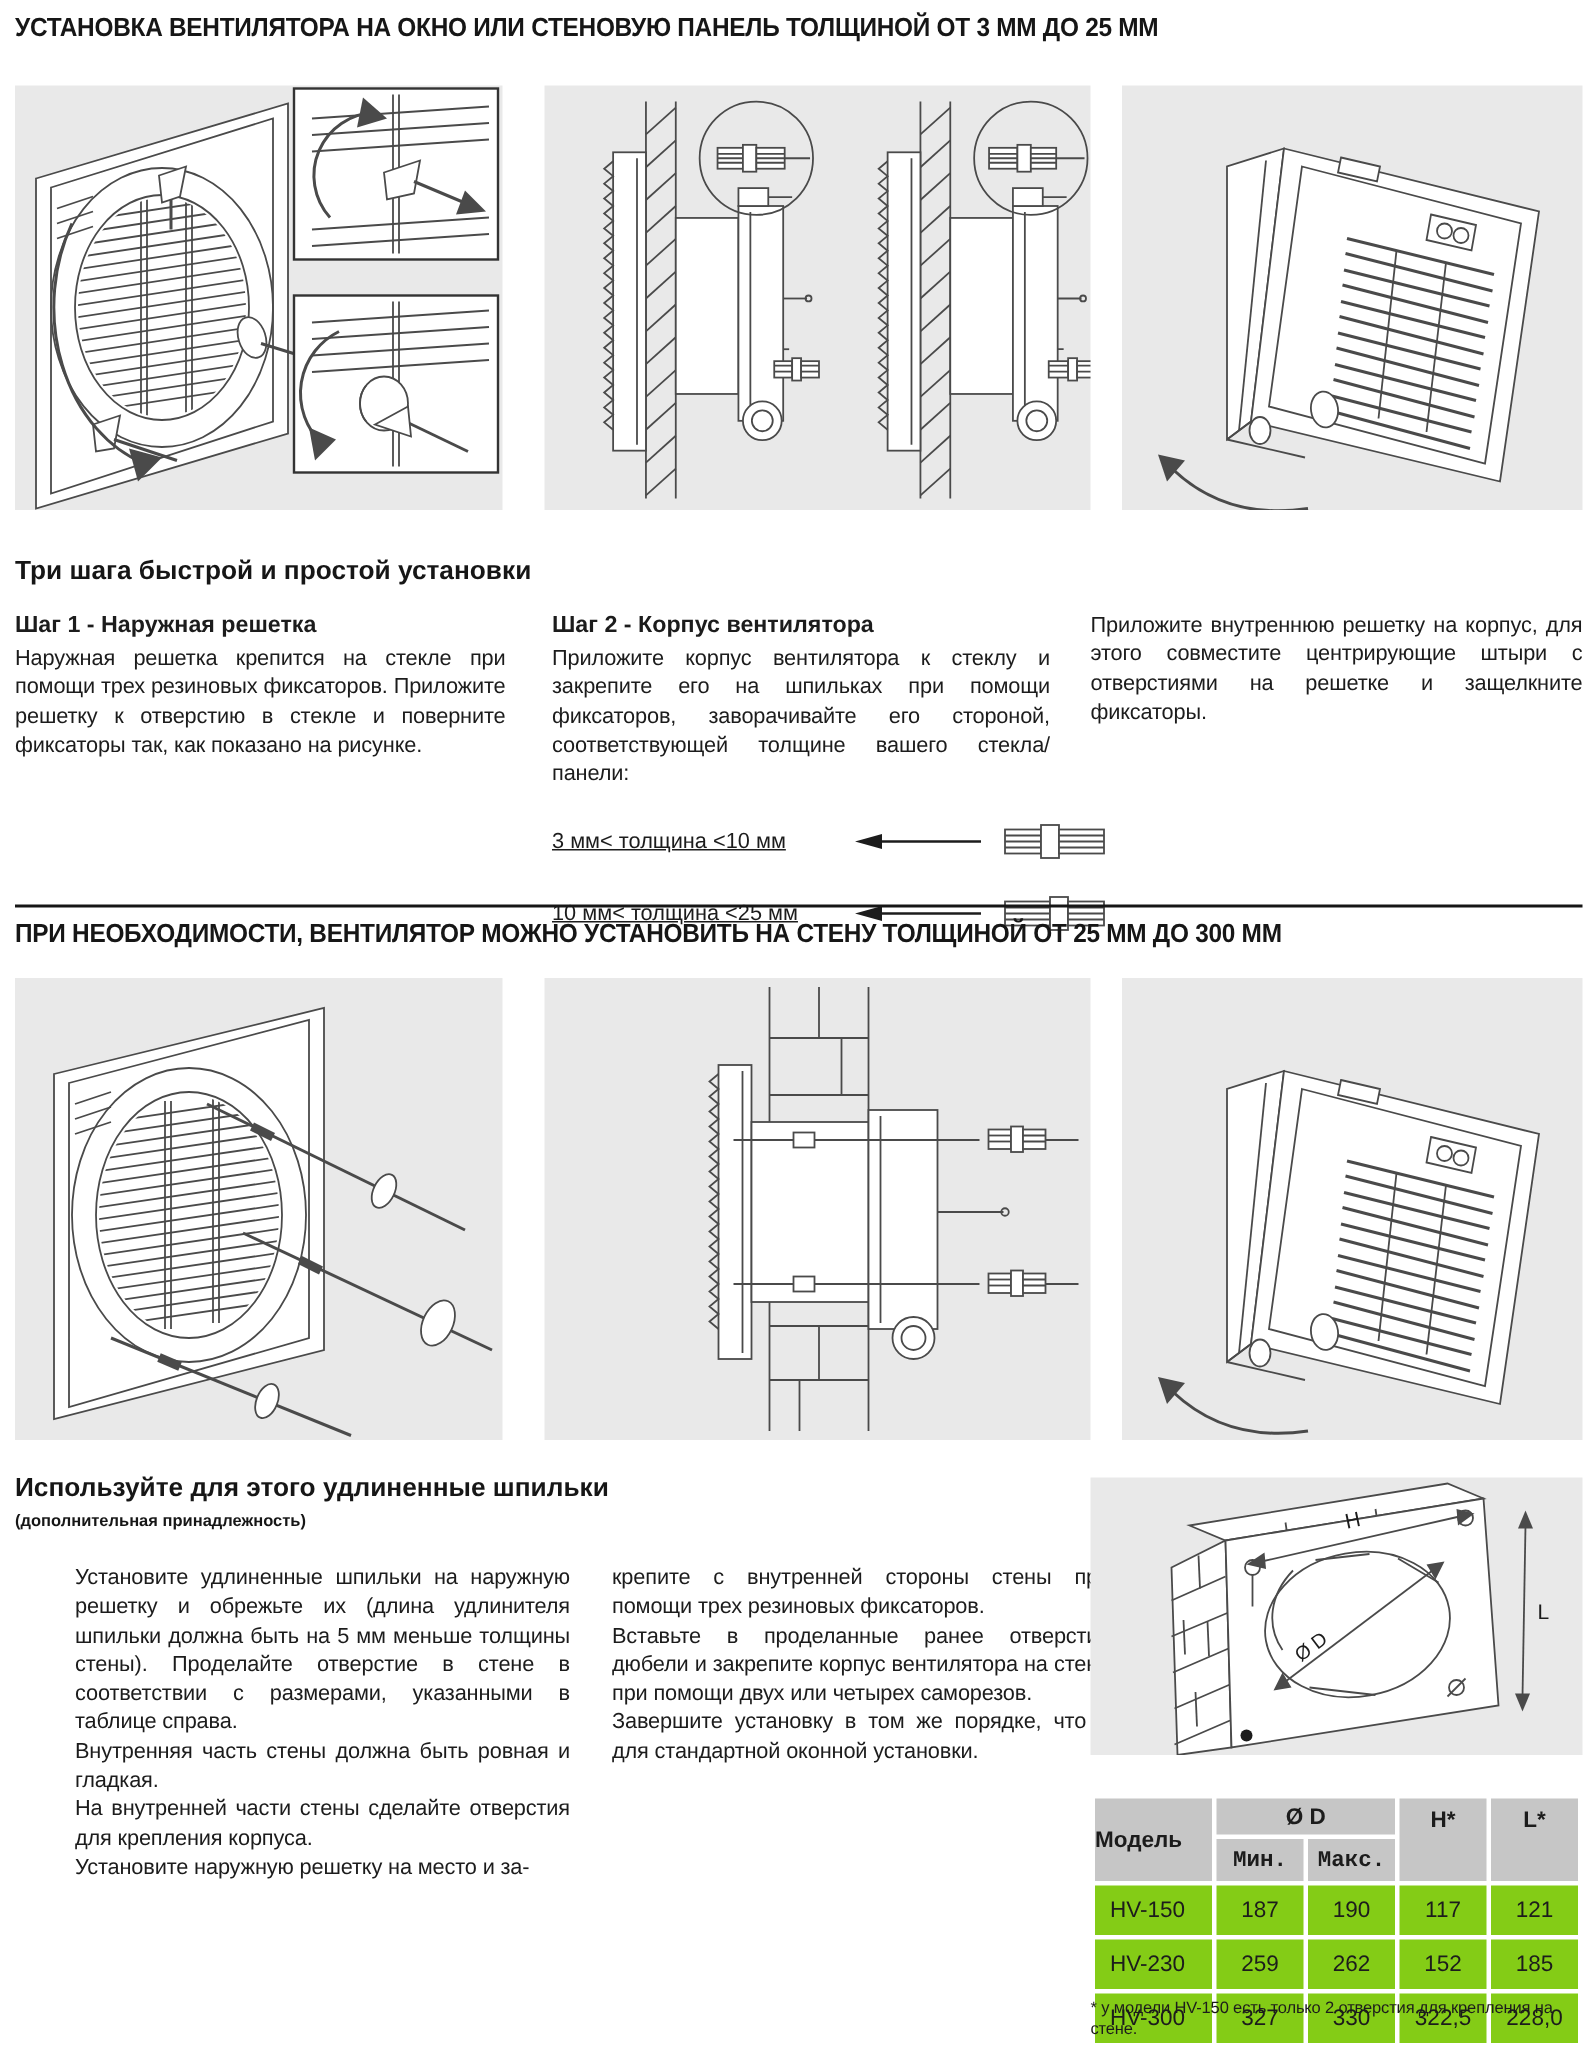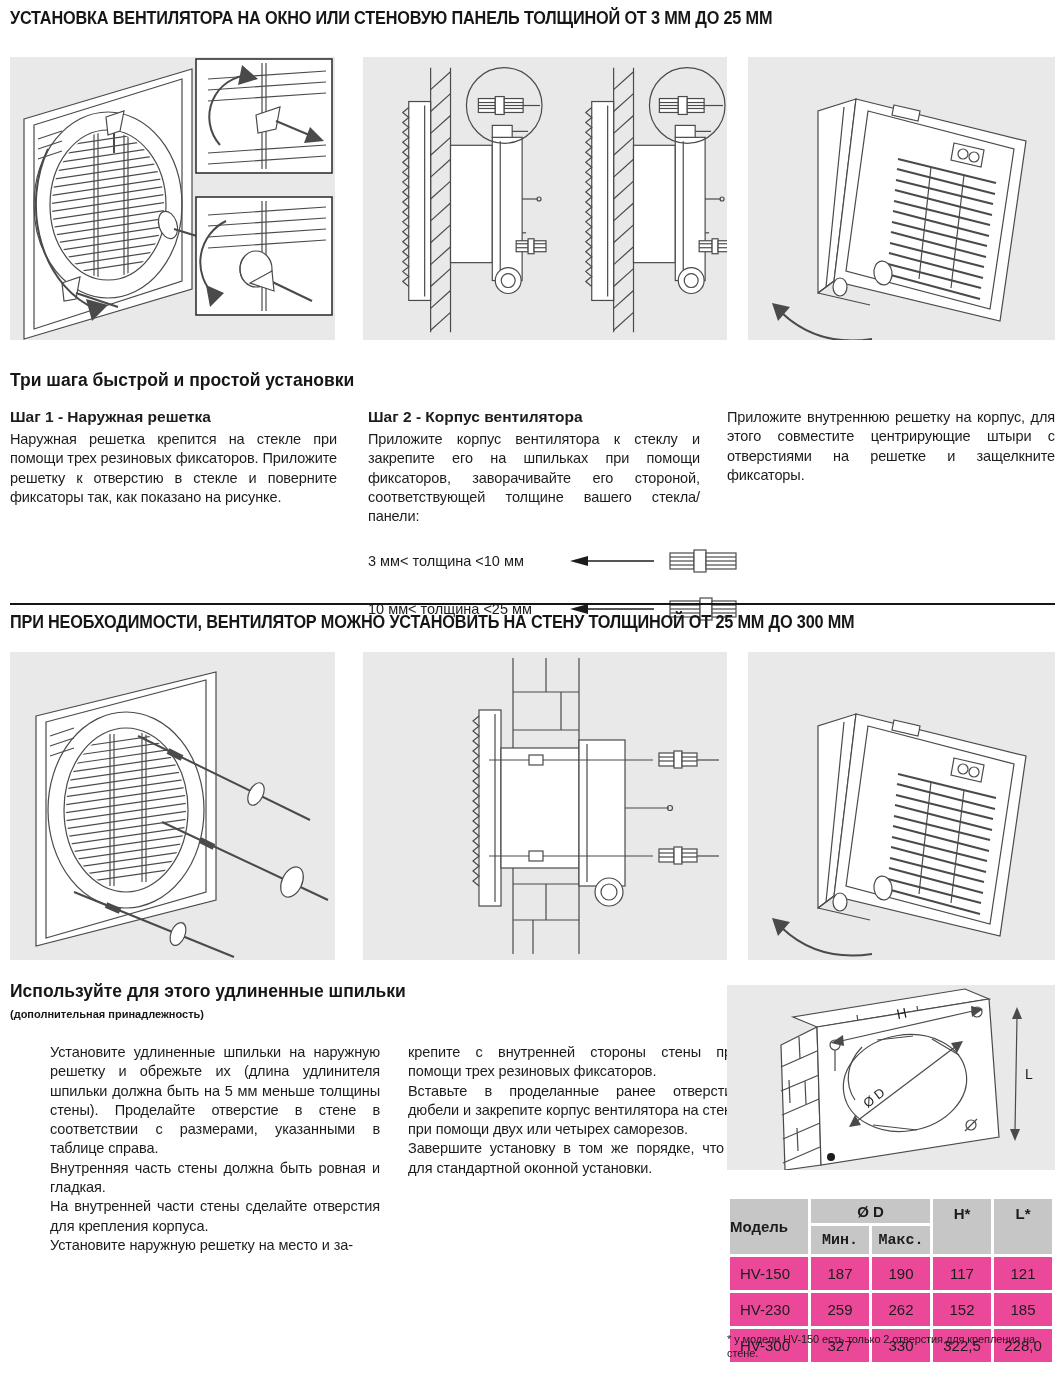--- a/index.html
+++ b/index.html
@@ -53,36 +53,36 @@
   #step-2 { left:368px; width:332px; }
   #step-3 { left:727px; width:328px; }
   .step h3 { margin:0 0 4px 0; font-size:15.5px; font-weight:bold; }
   .body-text {
     margin:0; font-size:14.5px; line-height:1.33; text-align:justify;
     letter-spacing:-0.1px;
   }
   .thickness-row {
     display:flex; align-items:center; margin-top:22px; height:26px;
   }
-  .thickness-row .t-label { font-size:14.5px; width:200px; flex:0 0 auto; }
+  .thickness-row .t-label { font-size:14.5px; width:200px; flex:0 0 auto;text-decoration:underline; }
   .thickness-row svg { flex:0 0 auto; }
 
   .text-col { position:absolute; top:1043px;margin-left:40px; }
   #col-left  { left:10px;  width:330px; }
   #col-right { left:368px; width:332px; }
   .text-col p { margin:0; }
 
   
   .spec-table {
     position:absolute; left:727px; top:1196px; width:328px;
     border-collapse:separate; border-spacing:3px;
     font-size:15px; table-layout:fixed;
   }
   .spec-table th { background:#c6c6c6; font-weight:bold; padding:0; }
-  .spec-table td { background:#ec4899; text-align:center; height:33px; padding:0; }
+  .spec-table td { background:#84cc16; text-align:center; height:33px; padding:0; }
   .spec-table th.h-model { width:78px; vertical-align:middle; text-align:left; }
   .spec-table th.h-d { height:24px; }
   .spec-table th.h-sub { height:28px;font-family:Liberation Mono, monospace; }
   .spec-table th.h-hl { width:58px; vertical-align:top; padding-top:6px; }
   .spec-table col.c-min, .spec-table col.c-max { width:58px; }
   .spec-table td.model-cell { text-align:left; padding-left:10px; }
 
   .footnote {
     position:absolute; left:727px; top:1332px; width:328px; margin:0;
     font-size:11px; line-height:1.3; letter-spacing:-0.1px;

